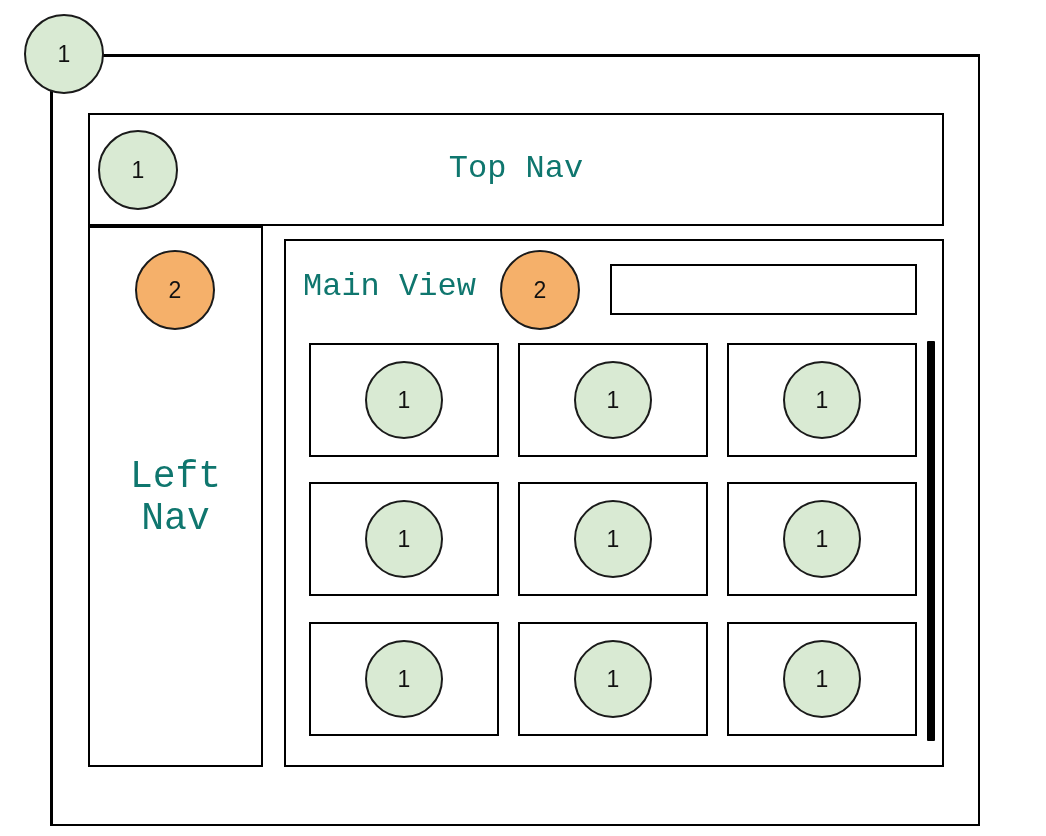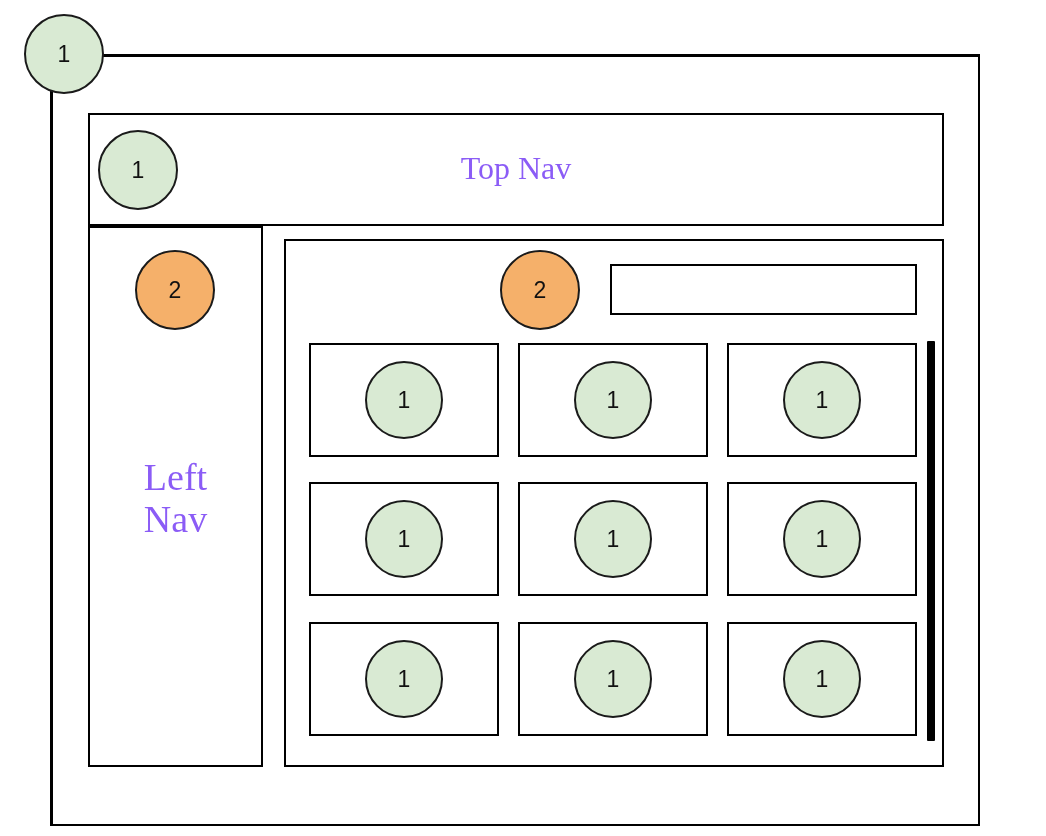--- a/index.html
+++ b/index.html
@@ -42,22 +42,22 @@
     font-size: 23px;
     line-height: 1;
     color: #111111;
     font-family: "Liberation Sans", sans-serif;
   }
   .badge.green { background: #d9ead3; }
   .badge.orange { background: #f5b06a; }
 
   .label {
     position: absolute;
-    color: #8b5cf6;
-    font-family: Liberation Serif, serif;
+    color: #0f766e;
+    font-family: Liberation Mono, monospace;
     white-space: pre;
   }
 
   
   #outer-frame {
     left: 50px;
     top: 54px;
     width: 930px;
     height: 772px;
   }
@@ -200,20 +200,21 @@
   </div>
 
   <div class="box" id="left-nav"></div>
   <div class="label" id="left-nav-label">Left
 Nav</div>
   <div class="badge orange" id="left-nav-badge">
     <span>2</span>
   </div>
 
   <div class="box" id="main-view"></div>
+  <div class="label" id="main-view-label">Main View</div>
   <div class="badge orange" id="main-view-badge">
     <span>2</span>
   </div>
 
   <div class="box" id="search-box" title=""></div>
 
   <div id="scrollbar-track" style="position:absolute;">
     <div id="scrollbar-thumb"></div>
   </div>
 

